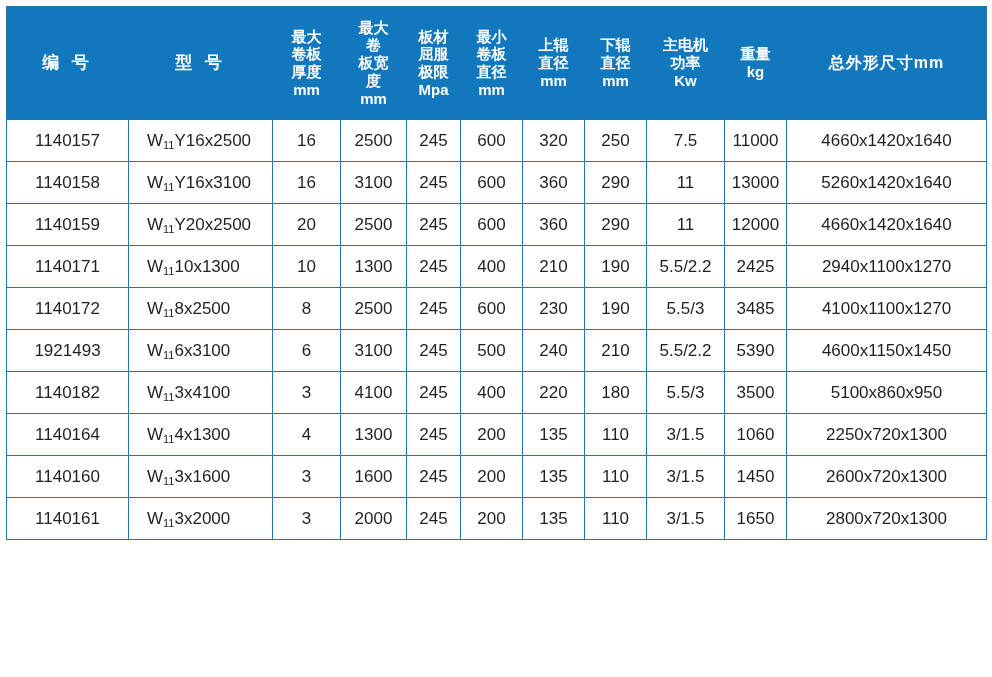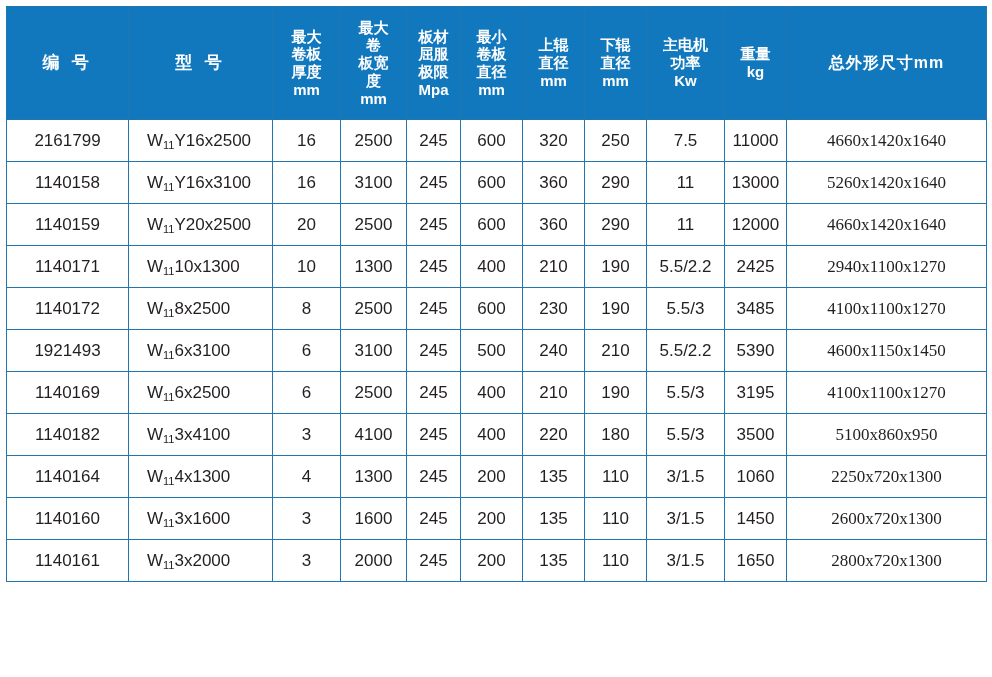--- a/index.html
+++ b/index.html
@@ -46,21 +46,20 @@
     display: block;
     white-space: nowrap;
   }
   thead th.wide {
     font-size: 16px;
     letter-spacing: 1px;
   }
   thead th.code {
     font-size: 17px;
     letter-spacing: 4px;
-    font-family: Liberation Serif, serif;
   }
   thead th.model {
     font-size: 17px;
     letter-spacing: 4px;
     margin-left: 36px;
   }
   tbody td {
     height: 41px;
     font-size: 17px;
     color: #231f20;
@@ -77,21 +76,20 @@
     font-size: 11px;
     vertical-align: baseline;
     position: relative;
     top: 3px;
   }
   tbody td.num {
     font-size: 17px;
   }
   tbody td.dim {
     font-size: 17px;
-    font-family: Liberation Serif, serif;
   }
   
   col.c-code   { width: 122px; }
   col.c-model  { width: 144px; }
   col.c-thick  { width: 68px; }
   col.c-width  { width: 66px; }
   col.c-yield  { width: 54px; }
   col.c-mind   { width: 62px; }
   col.c-upper  { width: 62px; }
   col.c-lower  { width: 62px; }
@@ -169,21 +167,21 @@
             <span class="hl">重量</span>
             <span class="hl">kg</span>
           </th>
           <th class="wide">
             <span class="hl">总外形尺寸mm</span>
           </th>
         </tr>
     </thead>
     <tbody>
         <tr>
-          <td class="num">2161799</td>
+          <td class="num">1140157</td>
           <td class="model-cell"><span>W</span><sub>11</sub><span>Y16x2500</span></td>
           <td class="num">16</td>
           <td class="num">2500</td>
           <td class="num">245</td>
           <td class="num">600</td>
           <td class="num">320</td>
           <td class="num">250</td>
           <td class="num">7.5</td>
           <td class="num">11000</td>
           <td class="dim">4660x1420x1640</td>
@@ -247,33 +245,20 @@
           <td class="num">3100</td>
           <td class="num">245</td>
           <td class="num">500</td>
           <td class="num">240</td>
           <td class="num">210</td>
           <td class="num">5.5/2.2</td>
           <td class="num">5390</td>
           <td class="dim">4600x1150x1450</td>
         </tr>
         <tr>
-          <td class="num">1140169</td>
-          <td class="model-cell"><span>W</span><sub>11</sub><span>6x2500</span></td>
-          <td class="num">6</td>
-          <td class="num">2500</td>
-          <td class="num">245</td>
-          <td class="num">400</td>
-          <td class="num">210</td>
-          <td class="num">190</td>
-          <td class="num">5.5/3</td>
-          <td class="num">3195</td>
-          <td class="dim">4100x1100x1270</td>
-        </tr>
-        <tr>
           <td class="num">1140182</td>
           <td class="model-cell"><span>W</span><sub>11</sub><span>3x4100</span></td>
           <td class="num">3</td>
           <td class="num">4100</td>
           <td class="num">245</td>
           <td class="num">400</td>
           <td class="num">220</td>
           <td class="num">180</td>
           <td class="num">5.5/3</td>
           <td class="num">3500</td>

